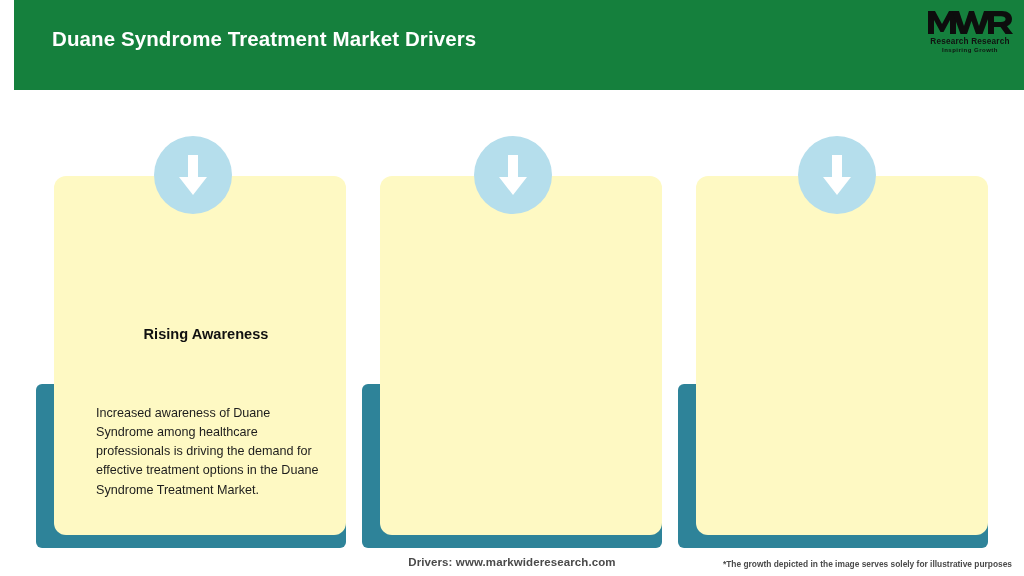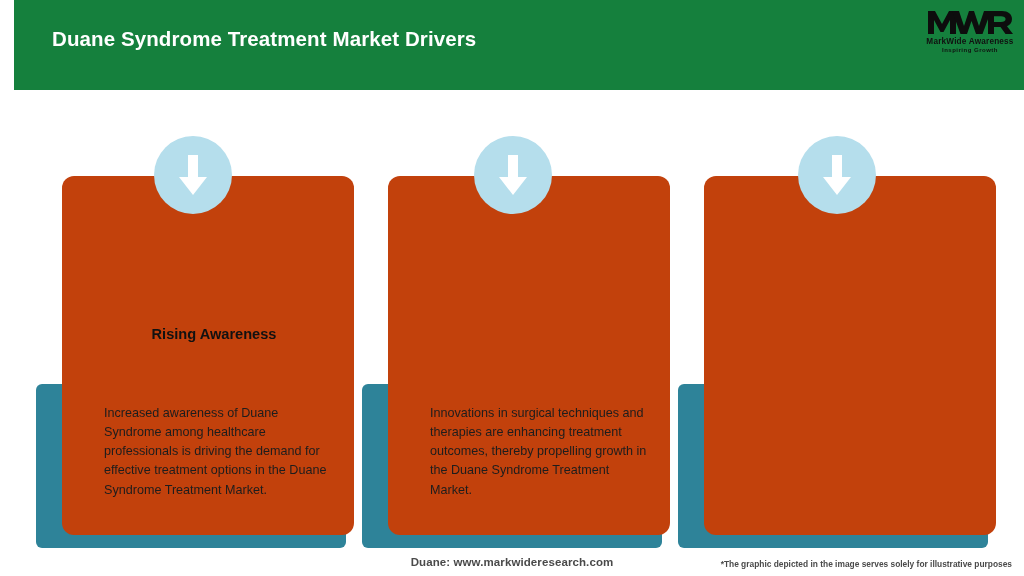--- a/index.html
+++ b/index.html
@@ -95,23 +95,22 @@
     background: #2E8399;
     border-radius: 6px;
   }
   
   .card {
     position: absolute;
     left: 18px;
     top: 78px;
     width: calc(100% - 18px);
     height: 359px;
-    background: #c2410c;
+    background: #fef9c3;
     border-radius: 12px;
-    margin-left: 8px;
   }
 
   .card-icon {
     position: absolute;
     top: 38px;
     width: 78px;
     height: 78px;
     border-radius: 50%;
     background: #B5DEEC;
     display: flex;
@@ -176,21 +175,21 @@
 
   <div class="logo">
     <svg class="logo-mark" width="88" height="28" viewBox="0 0 88 28">
 
       <path d="M2 26 L2 3 L9 3 L16 16 L23 3 L30 3 L30 26 L24 26 L24 12 L17.5 24 L14.5 24 L8 12 L8 26 Z" fill="#0d0d0d"></path>
 
       <path d="M26 3 L33 3 L38 18 L43 3 L48 3 L53 18 L58 3 L65 3 L56.5 26 L50 26 L45.5 13 L41 26 L34.5 26 Z" fill="#0d0d0d"></path>
 
       <path d="M62 26 L62 3 L76 3 C82 3 86 6 86 11 C86 14.5 84 17 81 18.2 L87 26 L79.5 26 L74.5 19 L68 19 L68 26 Z M68 8.2 L68 14 L75 14 C77.8 14 79.6 13 79.6 11.1 C79.6 9.2 77.8 8.2 75 8.2 Z" fill="#0d0d0d"></path>
     </svg>
-    <span class="logo-name">MarkWide Awareness</span>
+    <span class="logo-name">Research Research</span>
     <span class="logo-tag">Inspiring Growth</span>
   </div>
 </div>
 
 <div class="cards">
 
   <div class="card-group g1">
     <div class="card-backdrop"></div>
     <div class="card">
       <div class="card-title">Rising Awareness</div>
@@ -199,21 +198,20 @@
     <div class="card-icon">
       <svg width="34" height="44" viewBox="0 0 34 44">
         <path d="M12 2 L22 2 L22 24 L31 24 L17 42 L3 24 L12 24 Z" fill="#FFFFFF"></path>
       </svg>
     </div>
   </div>
 
   <div class="card-group g2">
     <div class="card-backdrop"></div>
     <div class="card">
-      <div class="card-body">Innovations in surgical techniques and therapies are enhancing treatment outcomes, thereby propelling growth in the Duane Syndrome Treatment Market.</div>
     </div>
     <div class="card-icon">
       <svg width="34" height="44" viewBox="0 0 34 44">
         <path d="M12 2 L22 2 L22 24 L31 24 L17 42 L3 24 L12 24 Z" fill="#FFFFFF"></path>
       </svg>
     </div>
   </div>
 
   <div class="card-group g3">
     <div class="card-backdrop"></div>
@@ -221,14 +219,14 @@
     </div>
     <div class="card-icon">
       <svg width="34" height="44" viewBox="0 0 34 44">
         <path d="M12 2 L22 2 L22 24 L31 24 L17 42 L3 24 L12 24 Z" fill="#FFFFFF"></path>
       </svg>
     </div>
   </div>
 
 </div>
 
-<div class="footer-source">Duane: www.markwideresearch.com</div>
-<div class="footer-note">*The graphic depicted in the image serves solely for illustrative purposes</div>
+<div class="footer-source">Drivers: www.markwideresearch.com</div>
+<div class="footer-note">*The growth depicted in the image serves solely for illustrative purposes</div>
 
 </body></html>

